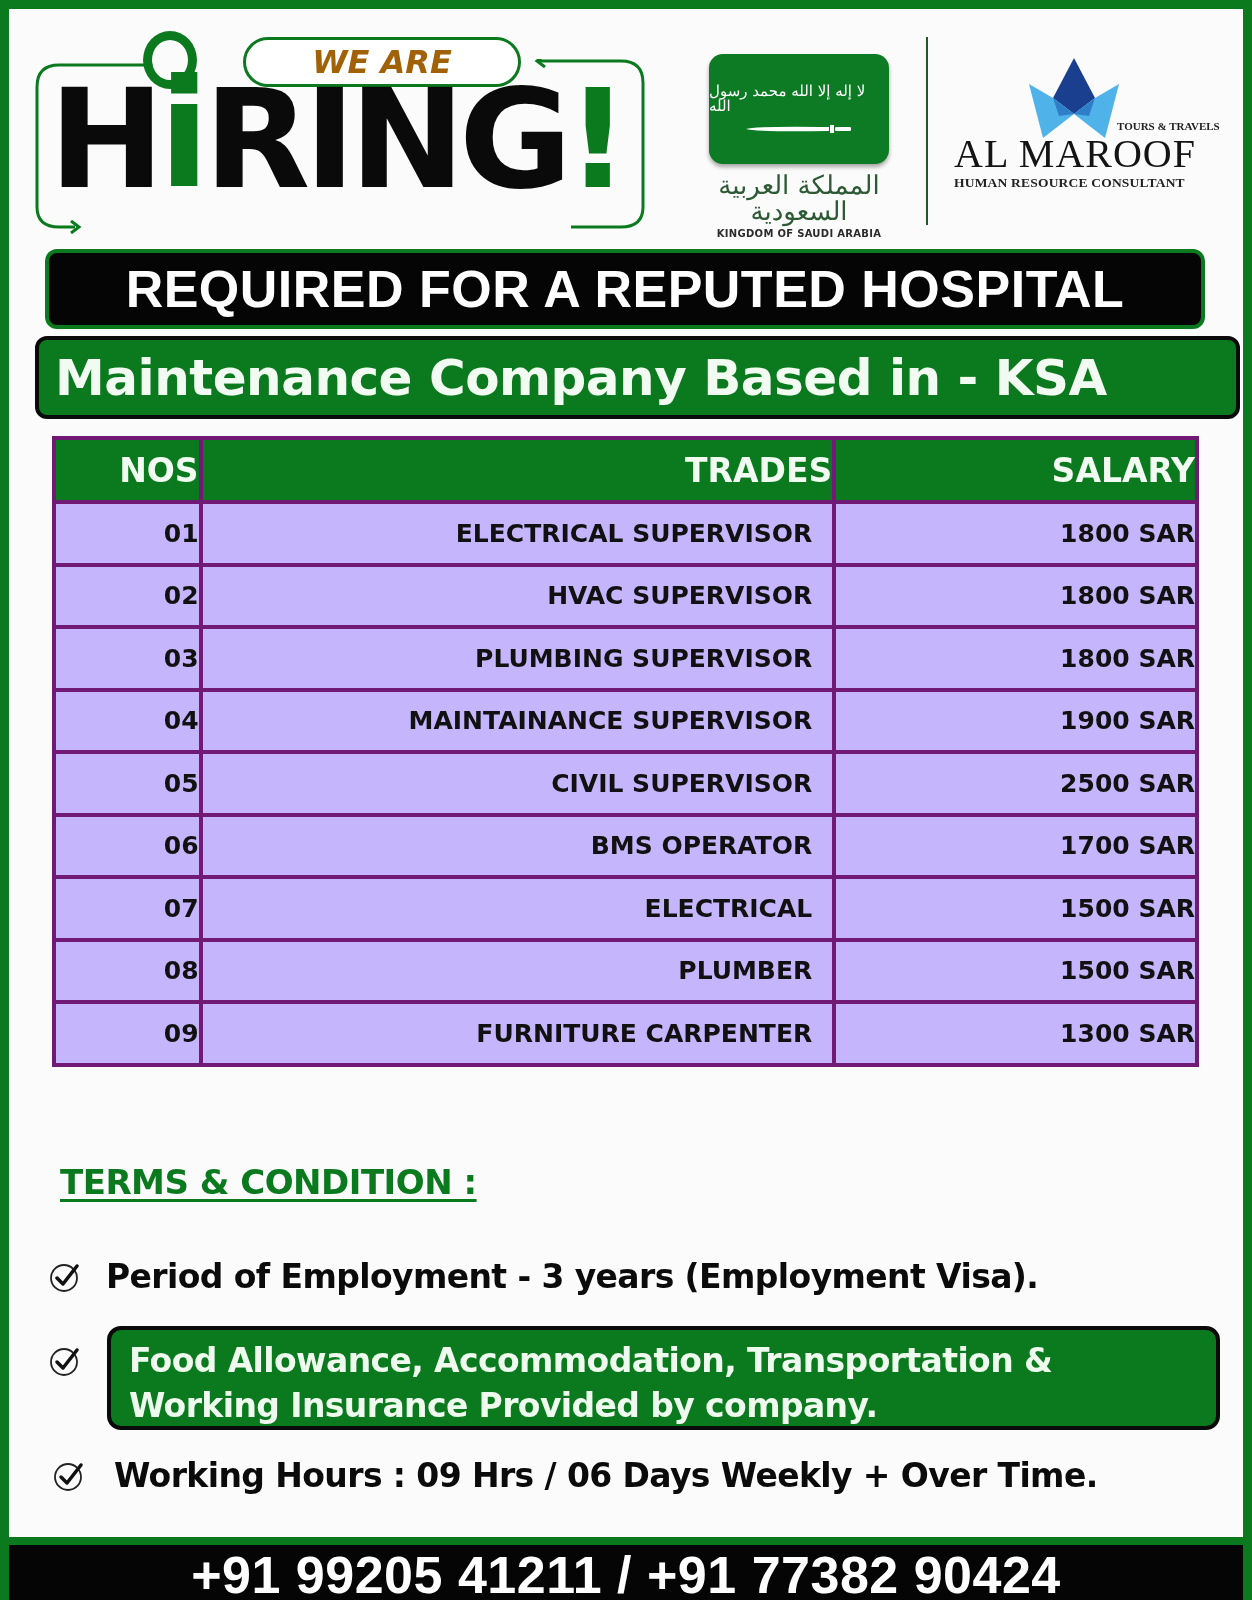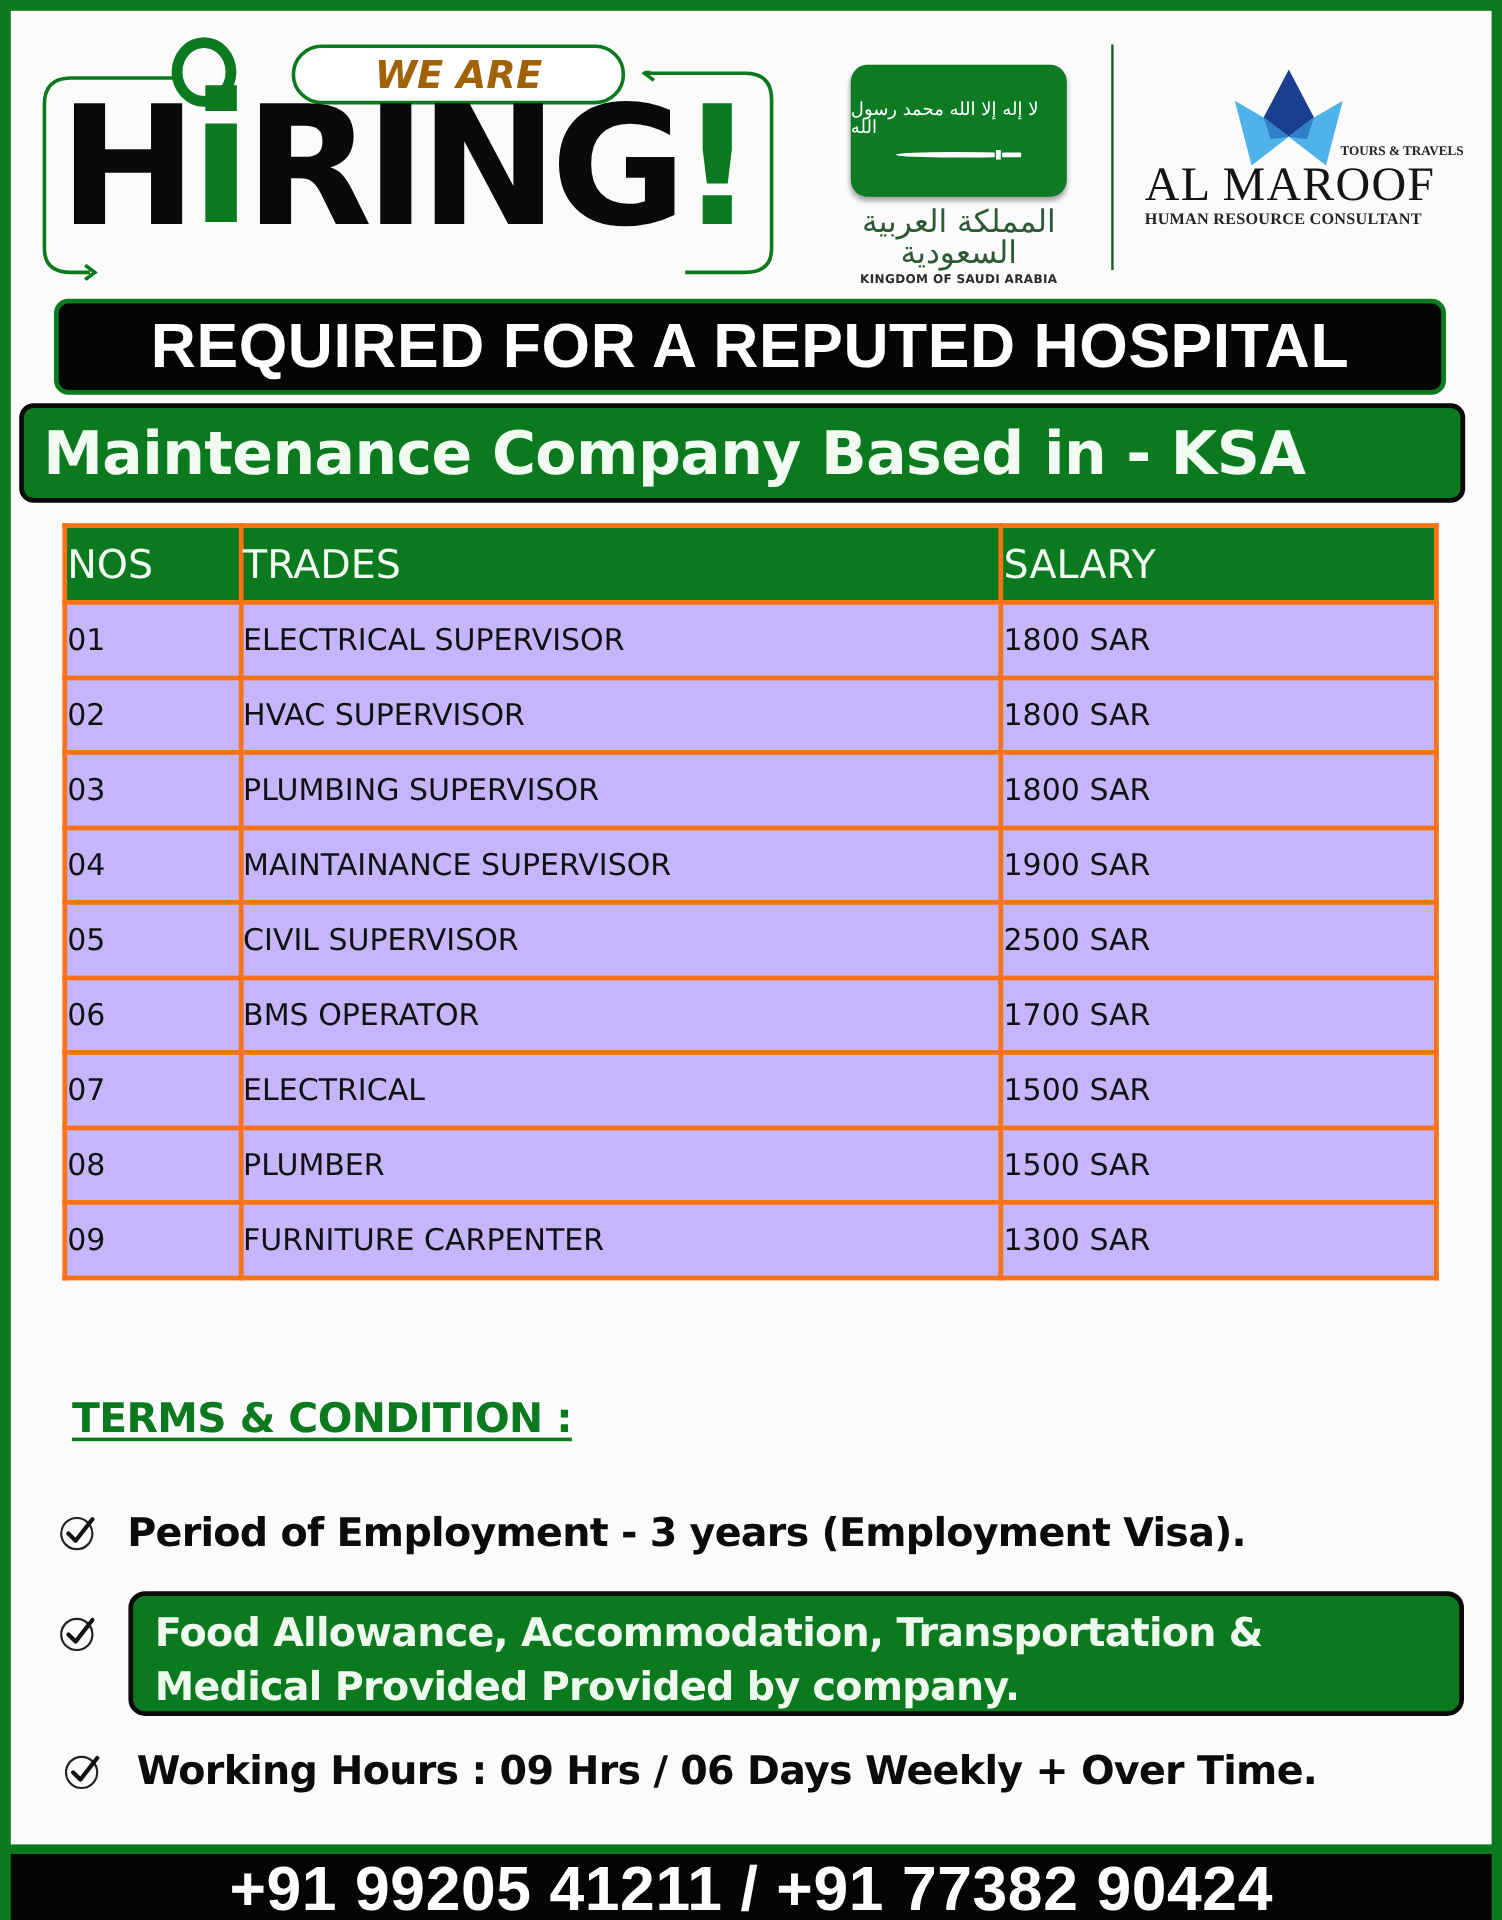--- a/index.html
+++ b/index.html
@@ -95,22 +95,22 @@
     color: #f2fbf2; font-family: "DejaVu Sans", sans-serif; font-weight: bold;
     font-size: 50px; letter-spacing: -0.5px;
   }
 
   
   .jobs {
     position: absolute; left: 52px; top: 427px; width: 1147px;
     border-collapse: collapse;
   }
   .jobs th, .jobs td {
-    border: 4px solid #f97316; text-align: left;
-    font-family: "DejaVu Sans", sans-serif; font-weight: normal;
+    border: 4px solid #701a75; text-align: right;
+    font-family: "DejaVu Sans", sans-serif; font-weight: bold;
   }
   .jobs th {
     background: #0b7a1f; color: #f2fbf2; font-size: 33px; height: 64px;
   }
   .jobs td { background: #c4b5fd; color: #111; font-size: 25px; height: 62.5px; }
   .jobs .c-nos { width: 147px; }
   .jobs .c-trade { width: 636px; }
   .jobs .c-sal { width: 364px; }
   .jobs td.trade { padding-right: 20px; }
 
@@ -203,21 +203,21 @@
       <polygon points="66,40 45,56 60,58" fill="#2f7fc8"></polygon>
     </svg>
     <div class="tours">TOURS &amp; TRAVELS</div>
     <div class="maroof-name">AL MAROOF</div>
     <div class="maroof-sub">HUMAN RESOURCE CONSULTANT</div>
   </div>
 
   <div class="banner-black" style="left:36px;">
     <span>REQUIRED FOR A REPUTED HOSPITAL</span>
   </div>
-  <div class="banner-green" style="left:7px;padding-left:16px;">
+  <div class="banner-green" style="left:26px;padding-left:16px;">
     <span>Maintenance Company Based in - KSA</span>
   </div>
 
   <table class="jobs" style="left:43px;">
     <thead>
       <tr>
         <th class="c-nos">NOS</th>
         <th class="c-trade">TRADES</th>
         <th class="c-sal">SALARY</th>
       </tr>
@@ -280,21 +280,21 @@
     </svg>
     <span class="term-text">Period of Employment - 3 years (Employment Visa).</span>
   </div>
 
   <svg class="check term-2-check" viewBox="0 0 34 34" style="left:39px;">
     <circle cx="16" cy="18" r="13" fill="none" stroke="#222" stroke-width="1.8"></circle>
     <path d="M9 18 L15 24 L29 6" fill="none" stroke="#111" stroke-width="3.5" stroke-linecap="round" stroke-linejoin="round"></path>
   </svg>
   <div class="term-2-box" style="left:98px;">
     <span class="term-text">Food Allowance, Accommodation, Transportation &amp;</span>
-    <span class="term-text">Medical Provided Provided by company.</span>
+    <span class="term-text">Working Insurance Provided by company.</span>
   </div>
 
   <div class="term term-3" style="left:43px;">
     <svg class="check" viewBox="0 0 34 34">
       <circle cx="16" cy="18" r="13" fill="none" stroke="#222" stroke-width="1.8"></circle>
       <path d="M9 18 L15 24 L29 6" fill="none" stroke="#111" stroke-width="3.5" stroke-linecap="round" stroke-linejoin="round"></path>
     </svg>
     <span class="term-text">Working Hours : 09 Hrs / 06 Days Weekly + Over Time.</span>
   </div>
 

